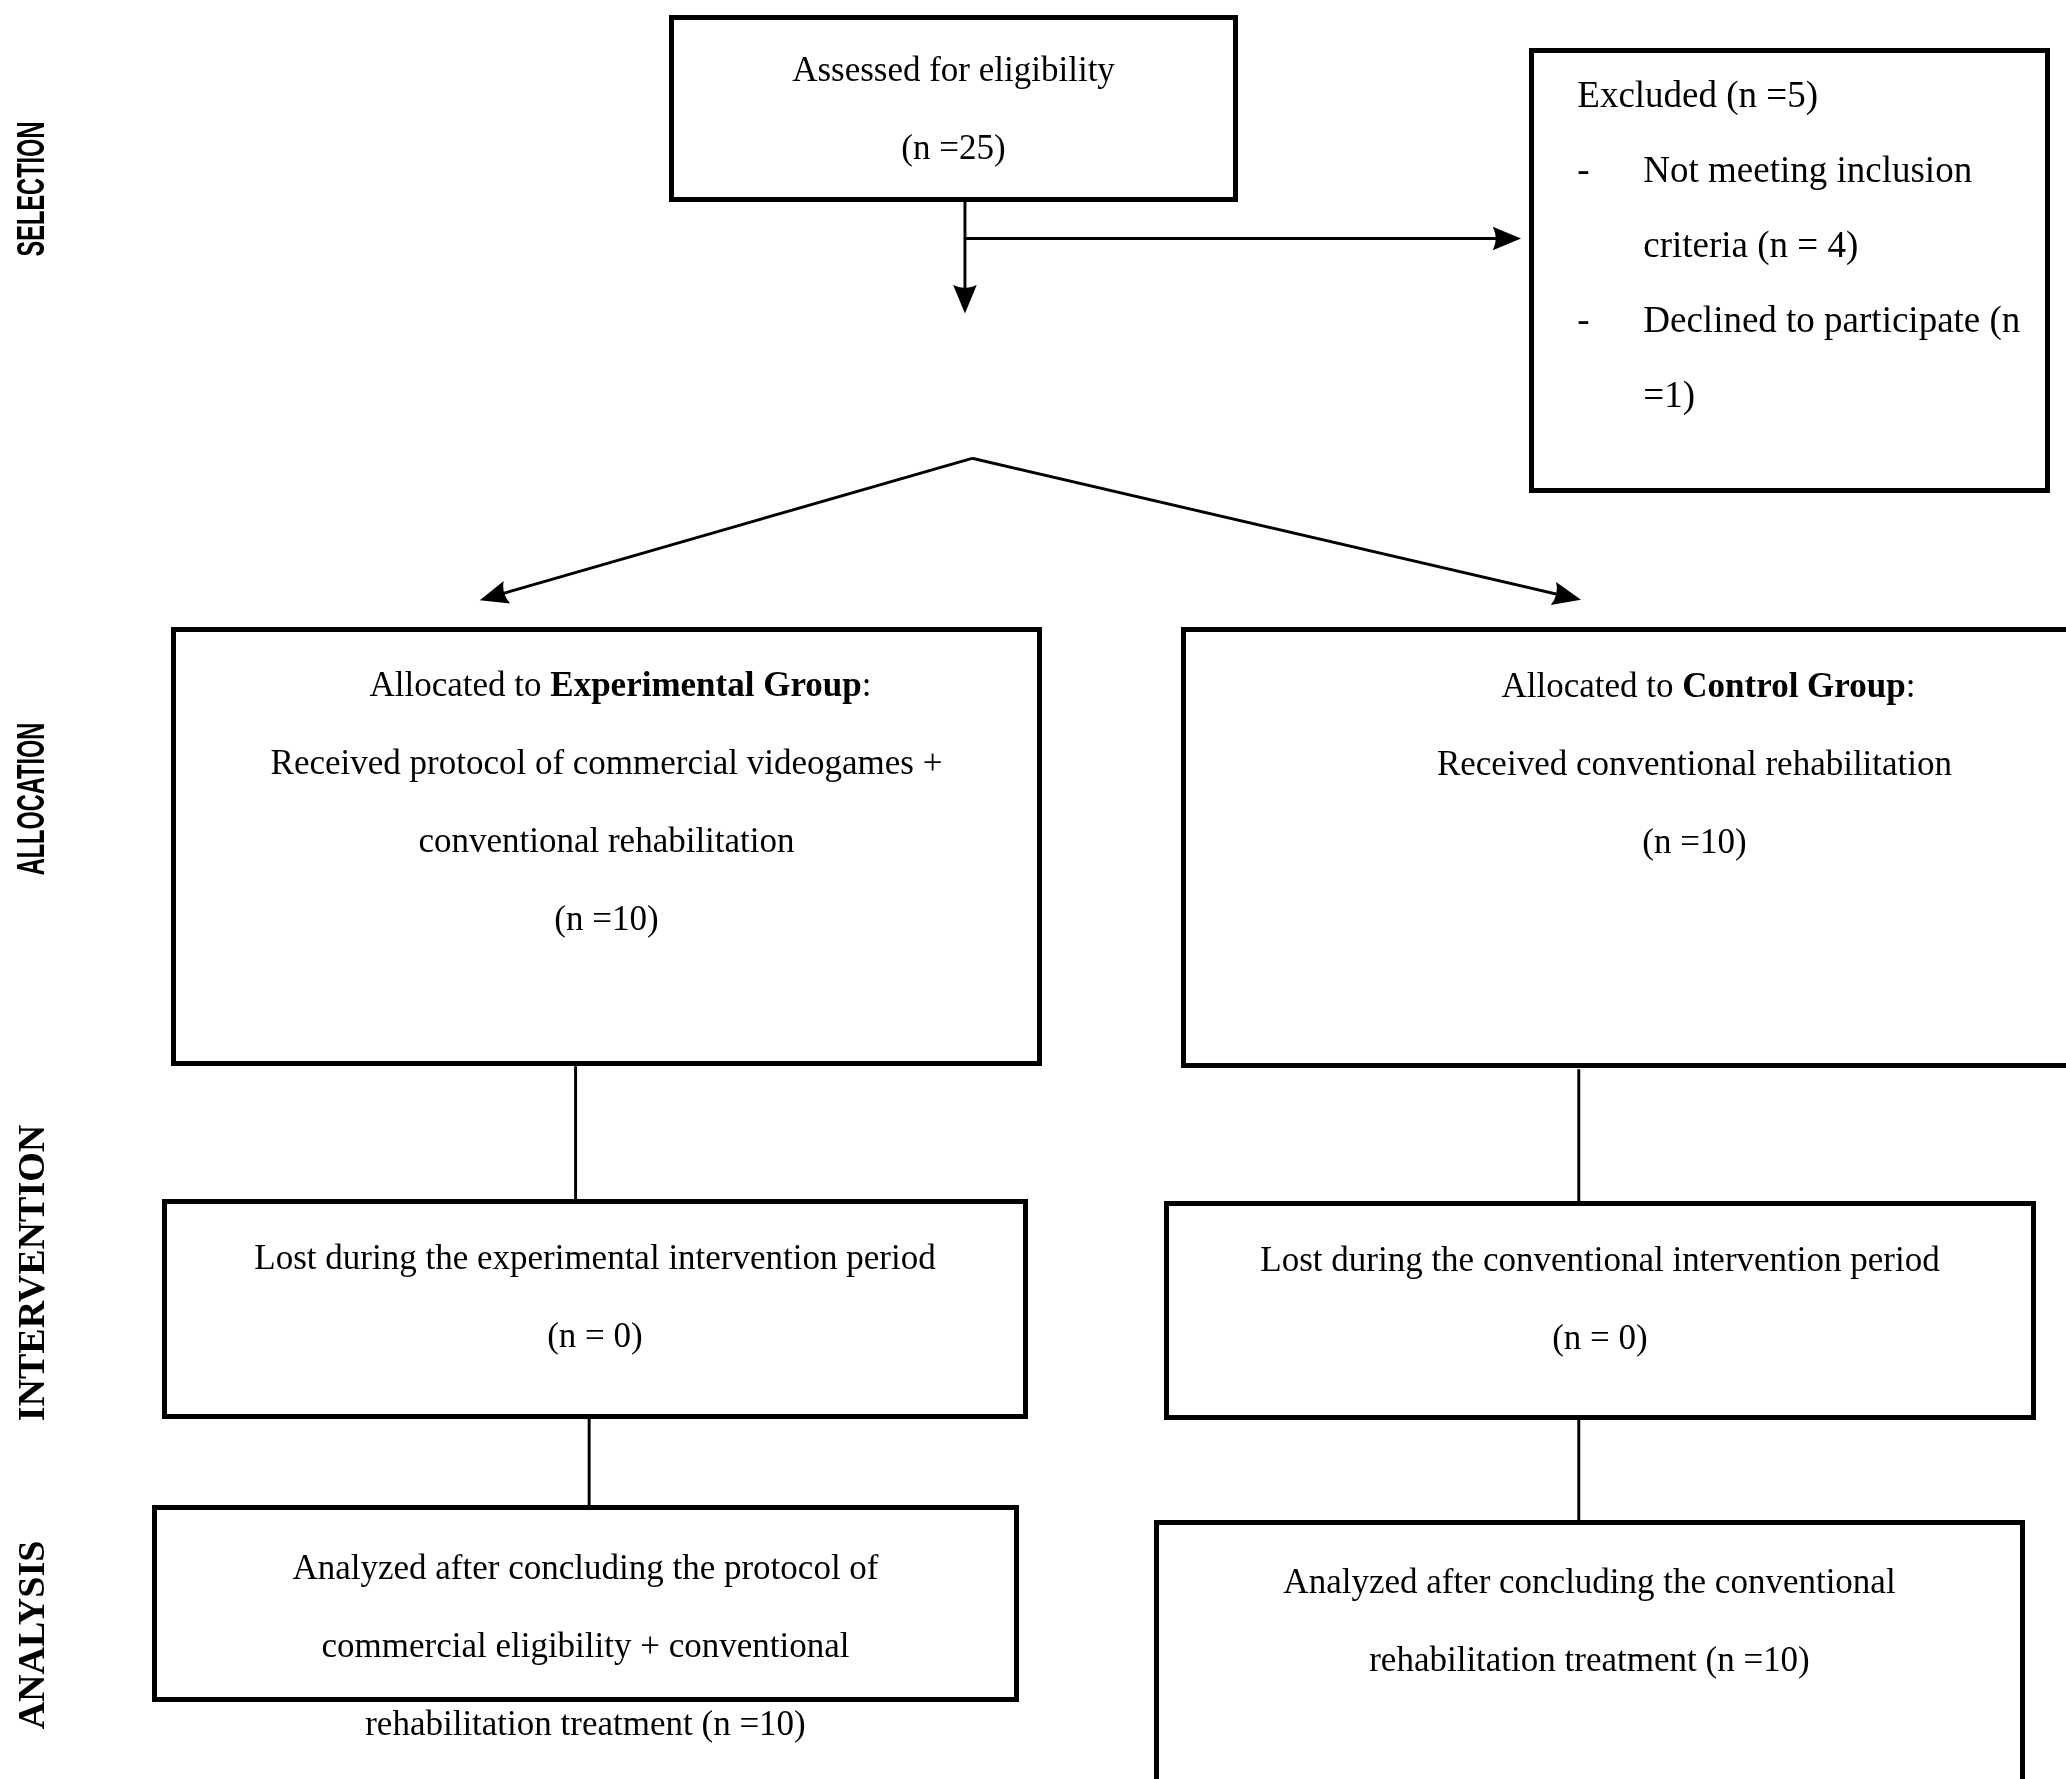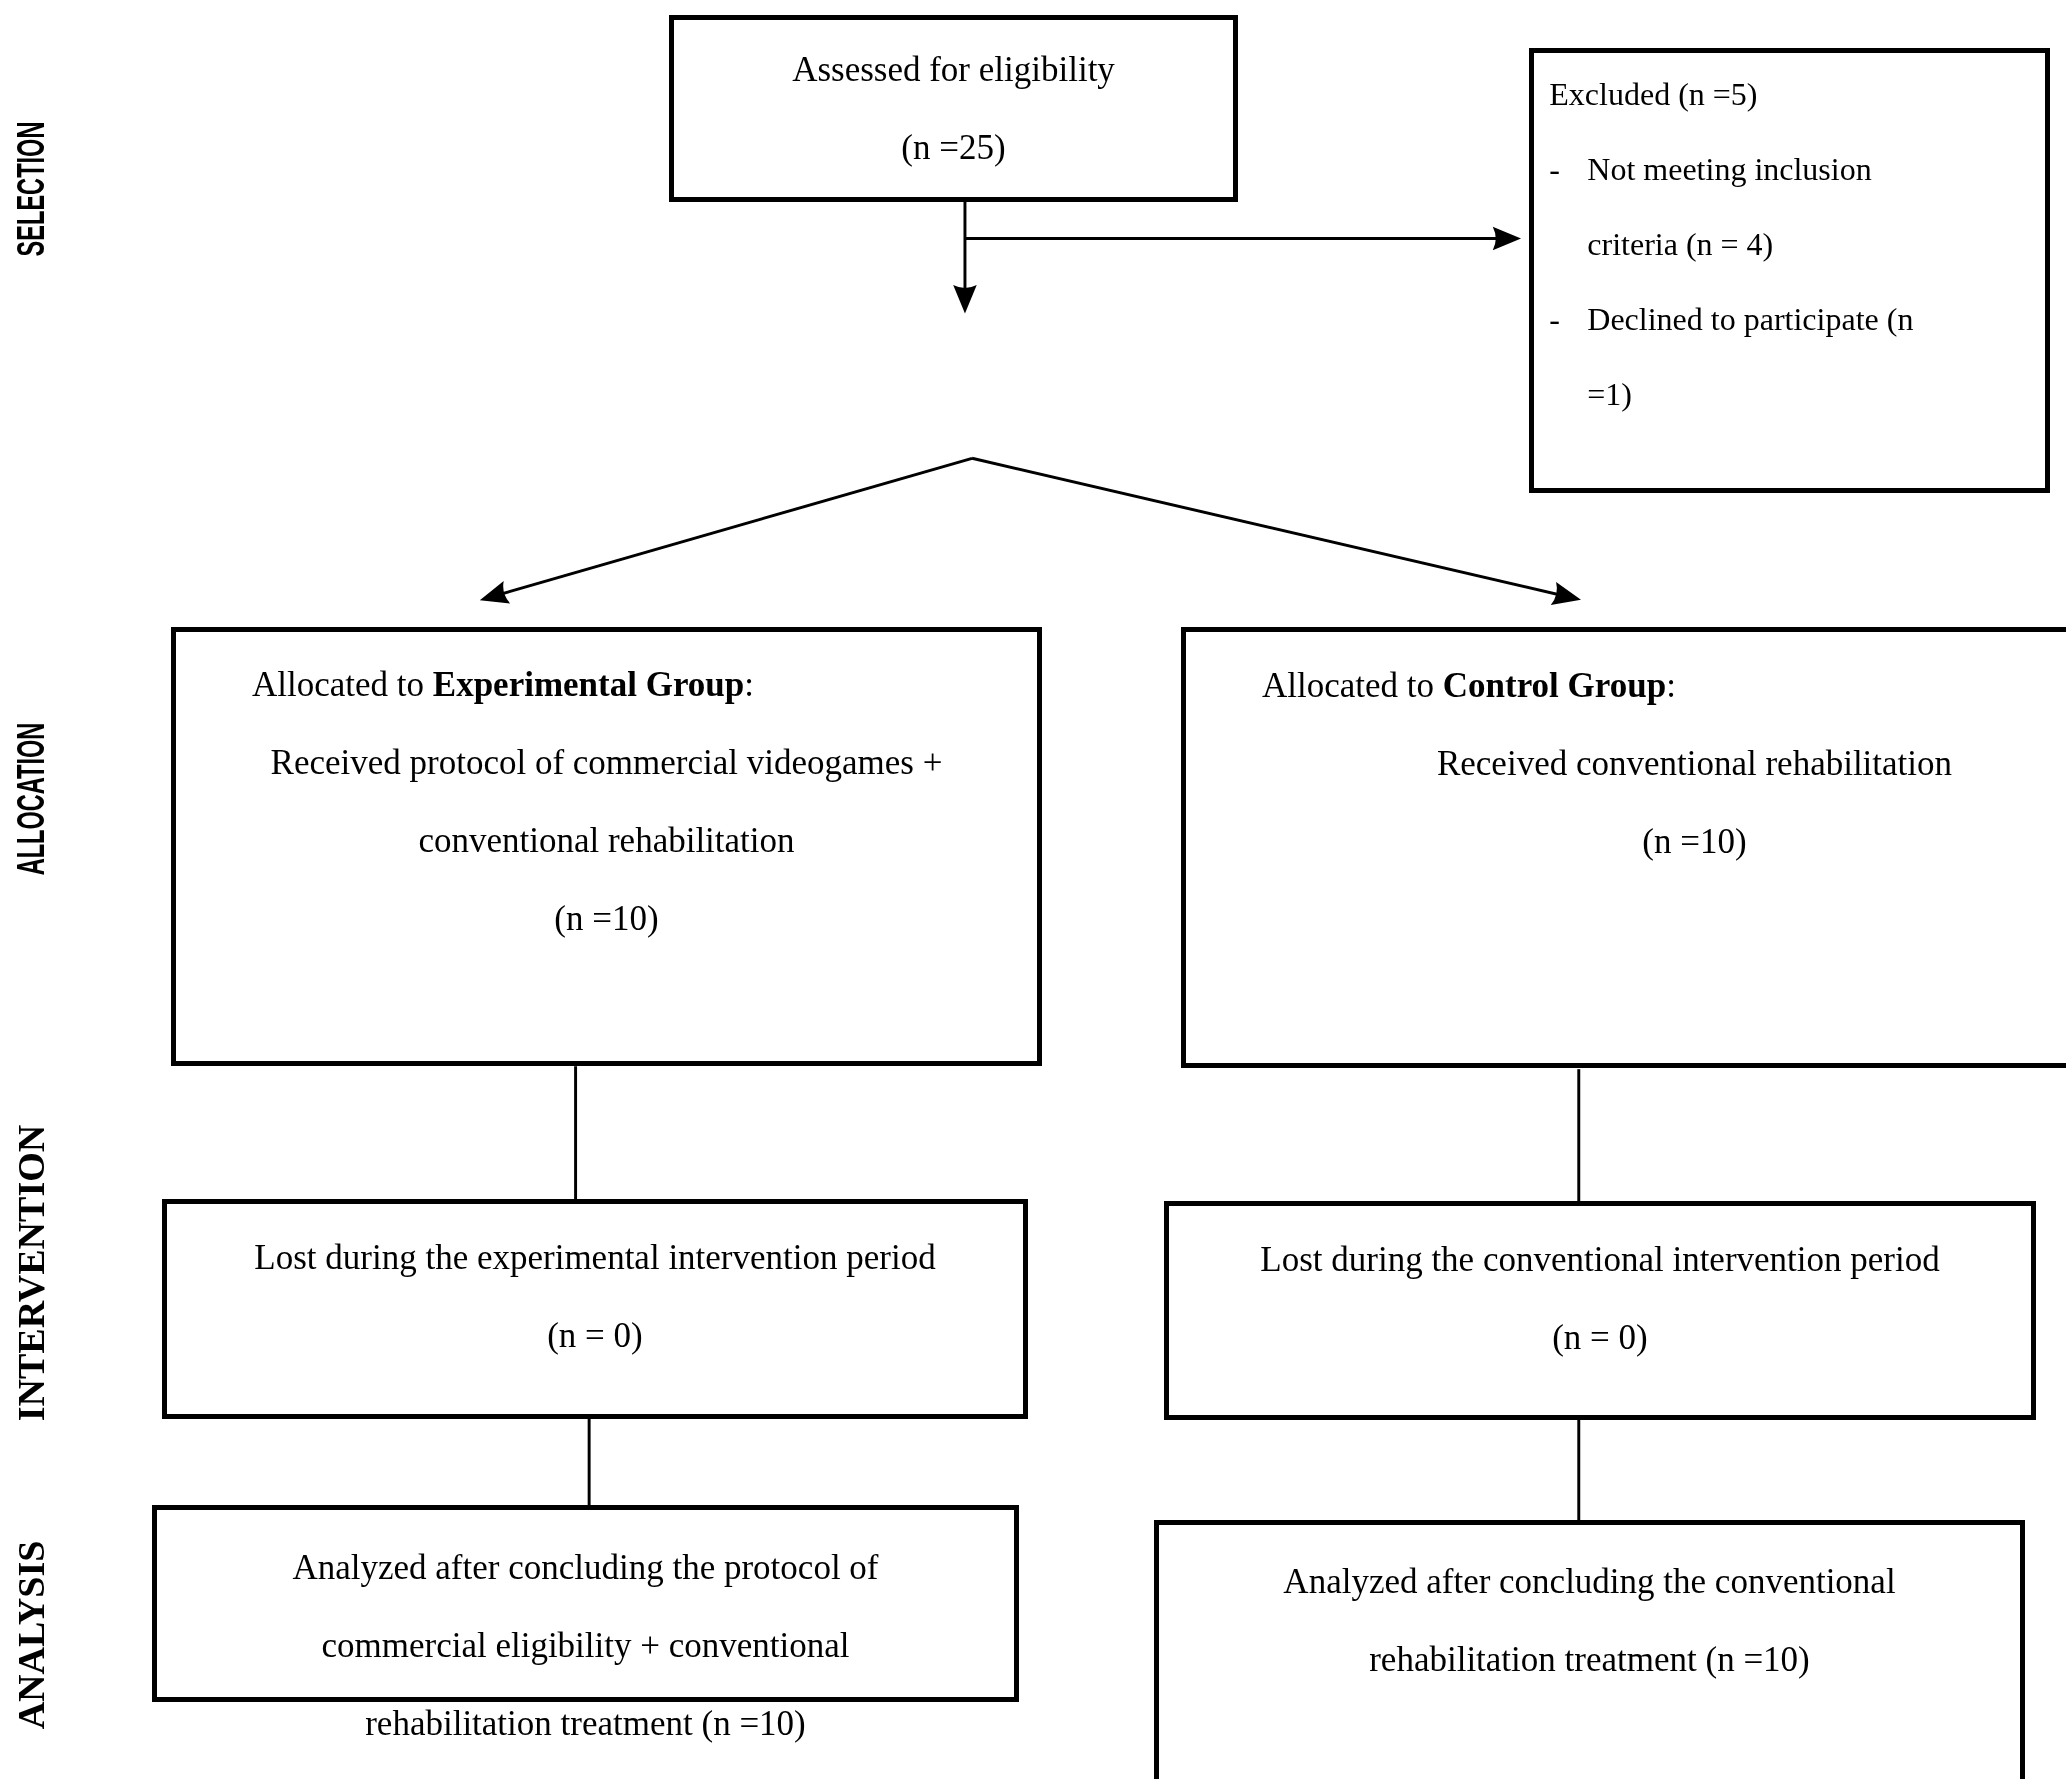--- a/index.html
+++ b/index.html
@@ -19,37 +19,37 @@
     box-sizing: border-box;
     border: 5.3px solid #000000;
     background: #ffffff;
   }
   .bline {
     font-size: 35px;
     line-height: 78px;
     text-align: center;
     white-space: nowrap;
   }
-  .bline.left { text-align: left; margin-left: 48px; }
+  .bline.left { text-align: center; }
 
   #box-assessed   { left: 669px; top: 14.7px;   width: 569px;  height: 187px; padding-top: 11.8px; }
   #box-excluded   { left: 1529px; top: 48px;   width: 521px;  height: 445px; padding: 4.1px 11.8px 0 15.3px; }
   #box-randomized { left: 678px; top: 318px;  width: 551px;  height: 127px; padding-top: 8.8px; }
   #box-alloc-exp  { left: 171px;  top: 627px; width: 871px; height: 439px; padding-top: 13.6px; }
   #box-alloc-ctl  { left: 1181px; top: 627px; width: 1027px; height: 441px; padding-top: 15px; }
   #box-lost-exp   { left: 162px;  top: 1199px; width: 866px; height: 220px; padding-top: 14.7px; }
   #box-lost-ctl   { left: 1164px; top: 1201px; width: 872px; height: 219px; padding-top: 14.7px; }
   #box-ana-exp    { left: 152px;  top: 1505px; width: 867px; height: 197px; padding-top: 19.4px; }
   #box-ana-ctl    { left: 1154px; top: 1520px; width: 871px; height: 293px; padding-top: 17.7px; }
 
   #box-alloc-exp .intro, #box-alloc-ctl .intro { padding-left: 28px; }
   .bold { font-weight: bold; }
 
   
-  .exline { font-size: 32px; line-height: 75px; white-space: nowrap; }
+  .exline { font-size: 37px; line-height: 75px; white-space: nowrap; margin-left: 28px; }
   .ex-item { display: flex; }
   .ex-bullet { width: 38px; flex: 0 0 38px; }
 
   
   .side-label {
     position: absolute;
     transform-origin: 0 0;
     transform: rotate(-90deg) translateX(-50%);
     white-space: nowrap;
     font-weight: bold;

